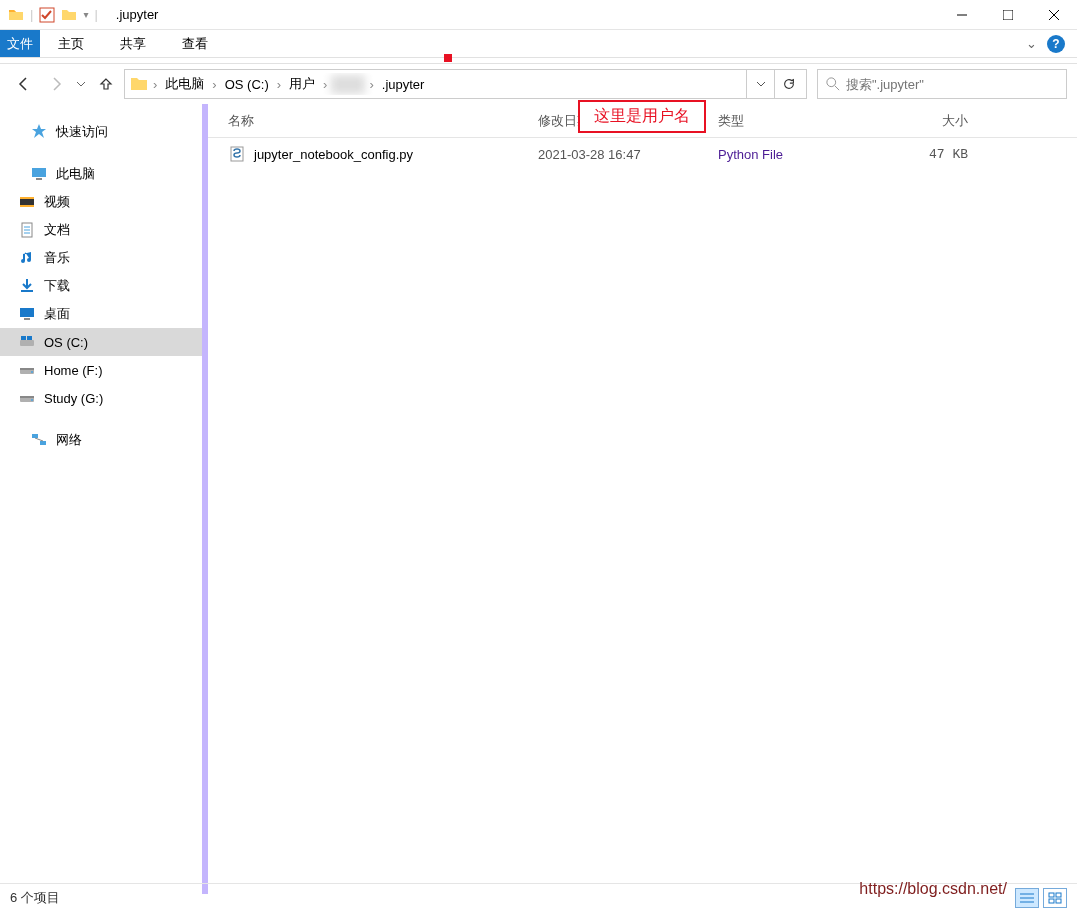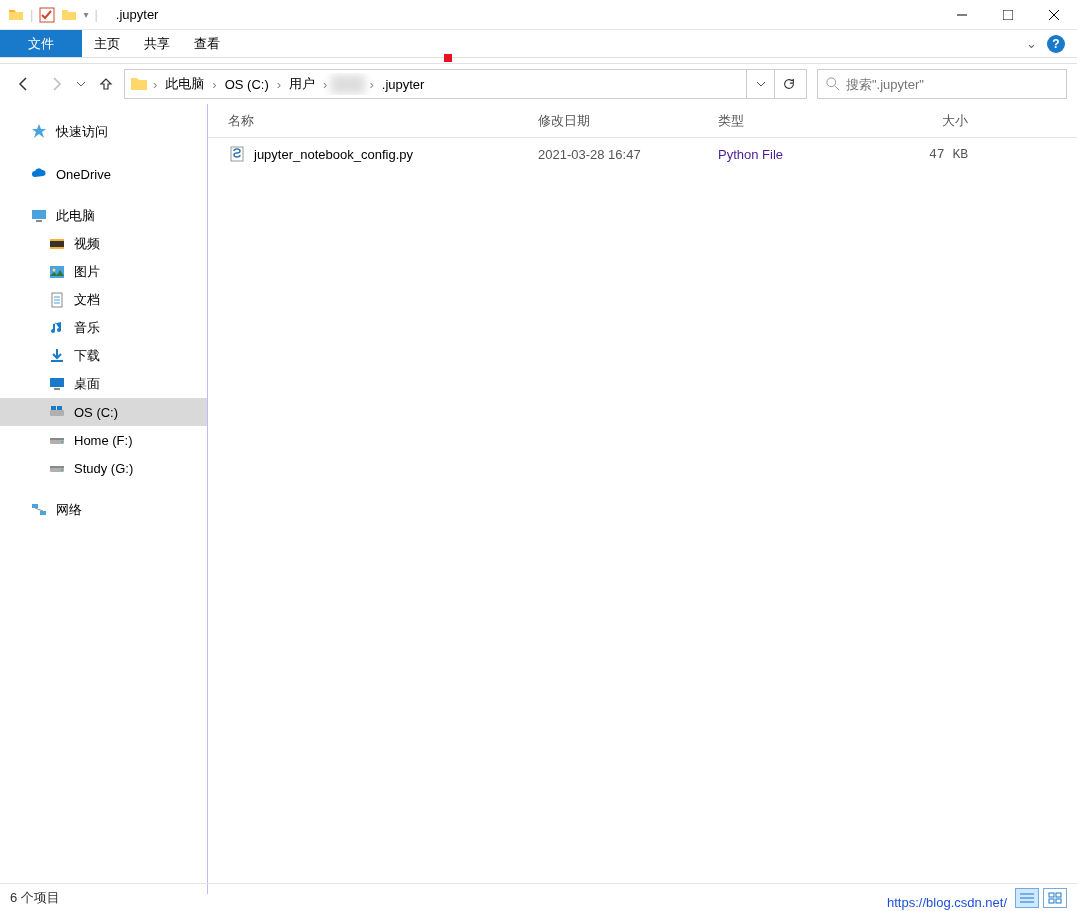--- a/index.html
+++ b/index.html
@@ -6,22 +6,22 @@
 body { font-family: "Microsoft YaHei", "Segoe UI", sans-serif; font-size: 13px; color: #000; background: #fff; width: 1077px; height: 911px; overflow: hidden; position: relative; }
 
 .titlebar { height: 30px; display: flex; align-items: center; background: #fff; border-bottom: 1px solid #e5e5e5; }
 .titlebar-left { display: flex; align-items: center; gap: 6px; padding-left: 8px; }
 .titlebar-icon { width: 16px; height: 16px; }
 .titlebar-title { margin-left: 12px; font-size: 13px; }
 .titlebar-controls { margin-left: auto; display: flex; }
 .titlebar-btn { width: 46px; height: 30px; display: flex; align-items: center; justify-content: center; cursor: pointer; }
 
 .ribbon-tabs { height: 28px; display: flex; align-items: stretch; background: #fff; border-bottom: 1px solid #e1e1e1; }
-.ribbon-tab { padding: 0 12px; display: flex; align-items: center; cursor: pointer; font-size: 13px; }
-.ribbon-tab.file { background: #1979ca; color: #fff; padding: 0 28px; }
+.ribbon-tab { padding: 0 18px; display: flex; align-items: center; cursor: pointer; font-size: 13px; }
+.ribbon-tab.file { background: #1979ca; color: #fff; padding: 0 7px; }
 .ribbon-right { margin-left: auto; display: flex; align-items: center; gap: 10px; padding-right: 12px; }
 .help-icon { width: 18px; height: 18px; border-radius: 50%; background: #1979ca; color: #fff; display: flex; align-items: center; justify-content: center; font-size: 12px; font-weight: bold; }
 
 .toolbar-divider { height: 6px; background: #fff; border-bottom: 1px solid #e1e1e1; position: relative; }
 .red-tick { position: absolute; left: 444px; top: -4px; width: 8px; height: 8px; background: #e81123; }
 
 .addressbar { height: 40px; display: flex; align-items: center; padding: 4px 10px; gap: 4px; background: #fff; }
 .nav-btn { width: 28px; height: 28px; display: flex; align-items: center; justify-content: center; cursor: pointer; color: #555; }
 .nav-btn.disabled { color: #bbb; cursor: default; }
 .address-box { flex: 1; height: 30px; border: 1px solid #ccc; display: flex; align-items: center; padding: 0 4px; gap: 2px; }
@@ -29,43 +29,43 @@
 .breadcrumb { display: flex; align-items: center; gap: 2px; overflow: hidden; }
 .crumb { padding: 2px 4px; cursor: pointer; white-space: nowrap; }
 .crumb-sep { color: #888; padding: 0 2px; }
 .crumb.blurred { filter: blur(4px); background: #ddd; color: transparent; user-select: none; }
 .address-controls { margin-left: auto; display: flex; align-items: center; }
 .address-ctrl-btn { width: 28px; height: 28px; border-left: 1px solid #ccc; display: flex; align-items: center; justify-content: center; cursor: pointer; }
 .search-box { width: 250px; height: 30px; border: 1px solid #ccc; display: flex; align-items: center; padding: 0 8px; gap: 6px; margin-left: 6px; color: #777; }
 .search-box input { border: none; outline: none; font-size: 13px; width: 100%; color: #555; }
 
 .main { display: flex; height: 790px; }
-.sidebar { width: 208px; border-right: 1px solid #c4b5fd; padding-top: 14px; overflow-y: auto; }
+.sidebar { width: 208px; border-right: 6px solid #c4b5fd; padding-top: 14px; overflow-y: auto; }
 .nav-group { margin-bottom: 14px; }
 .nav-item { display: flex; align-items: center; height: 28px; padding-left: 30px; gap: 8px; cursor: pointer; }
-.nav-item.sub { padding-left: 48px; }
+.nav-item.sub { padding-left: 18px; }
 .nav-item.selected { background: #d9d9d9; }
 .nav-icon { width: 18px; height: 18px; flex-shrink: 0; }
 
 .content { flex: 1; display: flex; flex-direction: column; position: relative; }
 .columns { display: flex; height: 34px; align-items: center; border-bottom: 1px solid #e5e5e5; padding-left: 20px; color: #555; font-size: 13px; }
 .col-name { width: 310px; }
 .col-date { width: 180px; }
 .col-type { width: 150px; }
 .col-size { width: 100px; text-align: right; font-family: Liberation Mono, monospace; }
 .file-row { display: flex; height: 32px; align-items: center; padding-left: 20px; cursor: pointer; }
 .file-icon { width: 18px; height: 18px; margin-right: 8px; }
 
 .annotation { position: absolute; top: -4px; left: 370px; border: 2px solid #e81123; color: #e81123; padding: 4px 14px; font-size: 16px; background: #fff; z-index: 10; }
 
 .statusbar { position: absolute; bottom: 0; left: 0; right: 0; height: 28px; border-top: 1px solid #e5e5e5; display: flex; align-items: center; padding: 0 10px; font-size: 13px; color: #333; }
 .status-right { margin-left: auto; display: flex; align-items: center; gap: 4px; }
 .view-btn { width: 24px; height: 20px; border: 1px solid #75aadb; display: flex; align-items: center; justify-content: center; cursor: pointer; }
 .view-btn.active { background: #cde8ff; }
-.watermark { position: absolute; right: 70px; bottom: 1px; color: #1d4ed8; font-size: 13px; pointer-events: none; }
+.watermark { position: absolute; right: 70px; bottom: 13px; color: #7f1d1d; font-size: 16px; pointer-events: none; }
 
 svg { display: block; }
 </style>
 </head>
 <body>
 
 <div class="titlebar">
   <div class="titlebar-left">
     <span class="titlebar-icon">
       <svg viewBox="0 0 16 16">
@@ -195,56 +195,36 @@
               <path fill="#4aa3df" d="M9 1l2 5h5l-4 3 2 6-5-4-5 4 2-6-4-3h5z"></path>
             </svg>
           </span>
         <span>快速访问</span>
       </div>
     </div>
     <div class="nav-group">
       <div class="nav-item">
         <span class="nav-icon">
             <svg viewBox="0 0 18 18">
-              <path fill="#0078d4" d="M5 12a3 3 0 010-6 4 4 0 017-1 3 3 0 011 6z"></path>
-            </svg>
-          </span>
-        <span>OneDrive</span>
-      </div>
-    </div>
-    <div class="nav-group">
-      <div class="nav-item">
-        <span class="nav-icon">
-            <svg viewBox="0 0 18 18">
               <rect x="2" y="3" width="14" height="9" fill="#4aa3df"></rect>
               <rect x="6" y="13" width="6" height="2" fill="#888"></rect>
             </svg>
           </span>
         <span>此电脑</span>
       </div>
       <div id="pc-children">
           <div class="nav-item sub">
             <span class="nav-icon">
               <svg viewBox="0 0 18 18">
                 <rect x="2" y="4" width="14" height="10" fill="#333"></rect>
                 <rect x="2" y="4" width="14" height="2" fill="#ffb02e"></rect>
                 <rect x="2" y="12" width="14" height="2" fill="#ffb02e"></rect>
               </svg>
             </span>
             <span>视频</span>
-          </div>
-          <div class="nav-item sub">
-            <span class="nav-icon">
-              <svg viewBox="0 0 18 18">
-                <rect x="2" y="3" width="14" height="12" fill="#4aa3df"></rect>
-                <circle cx="6" cy="7" r="1.5" fill="#ffd76b"></circle>
-                <path d="M2 13l4-4 3 3 3-5 4 6z" fill="#2d7a3e"></path>
-              </svg>
-            </span>
-            <span>图片</span>
           </div>
           <div class="nav-item sub">
             <span class="nav-icon">
               <svg viewBox="0 0 18 18">
                 <rect x="4" y="2" width="10" height="14" fill="#fff" stroke="#888"></rect>
                 <line x1="6" y1="6" x2="12" y2="6" stroke="#4aa3df"></line>
                 <line x1="6" y1="9" x2="12" y2="9" stroke="#4aa3df"></line>
                 <line x1="6" y1="12" x2="12" y2="12" stroke="#4aa3df"></line>
               </svg>
             </span>
@@ -315,20 +295,21 @@
               <rect x="10" y="10" width="6" height="4" fill="#4aa3df"></rect>
               <line x1="5" y1="7" x2="13" y2="10" stroke="#888"></line>
             </svg>
           </span>
         <span>网络</span>
       </div>
     </div>
   </div>
 
   <div class="content">
+    <div class="annotation">这里是用户名</div>
     <div class="columns">
       <div class="col-name">名称</div>
       <div class="col-date">修改日期</div>
       <div class="col-type">类型</div>
       <div class="col-size">大小</div>
     </div>
     <div id="file-list">
         <div class="file-row">
           <div class="col-name" style="display:flex;align-items:center">
             <span class="file-icon">

